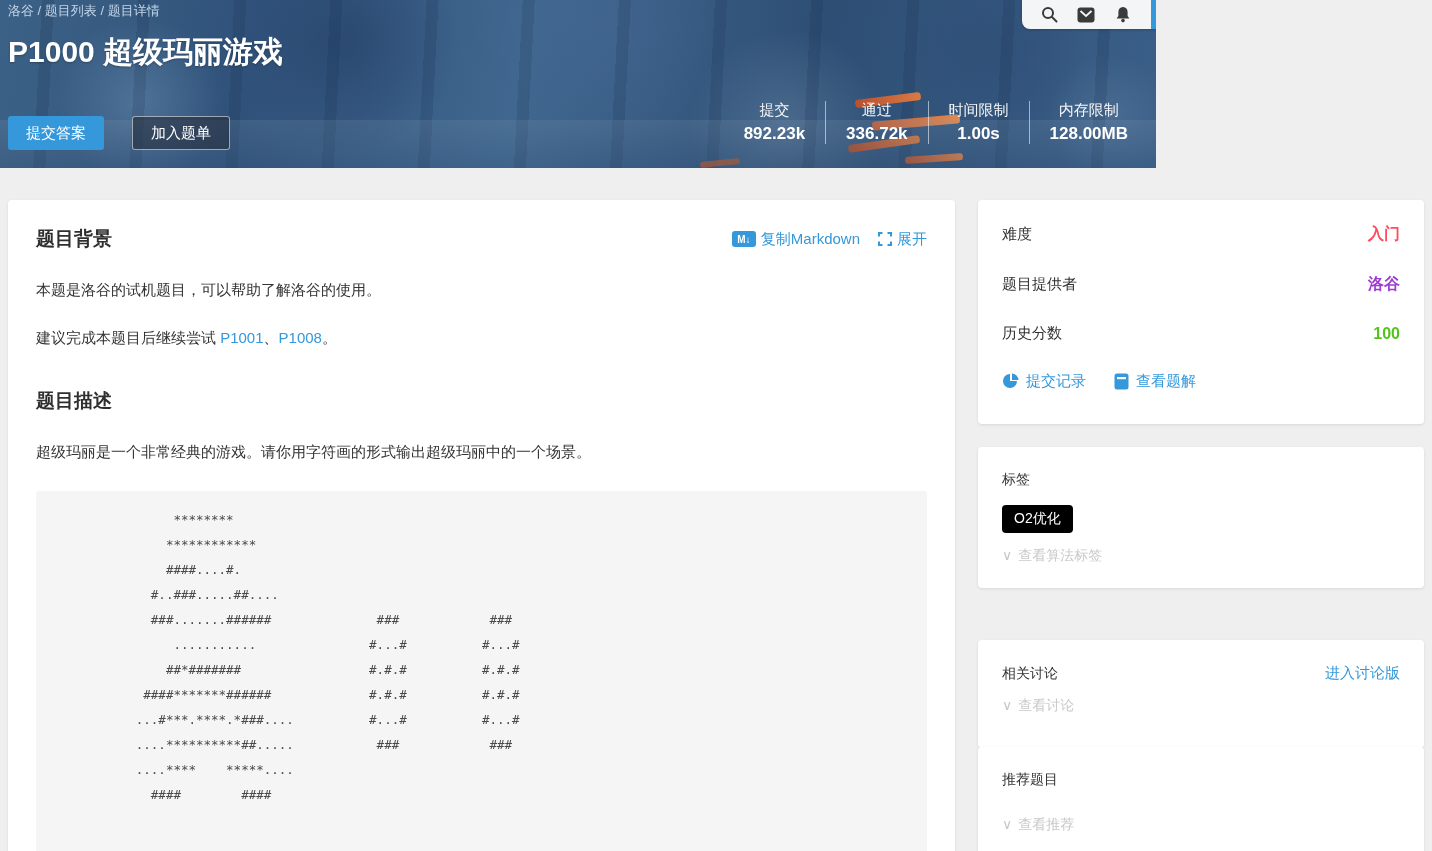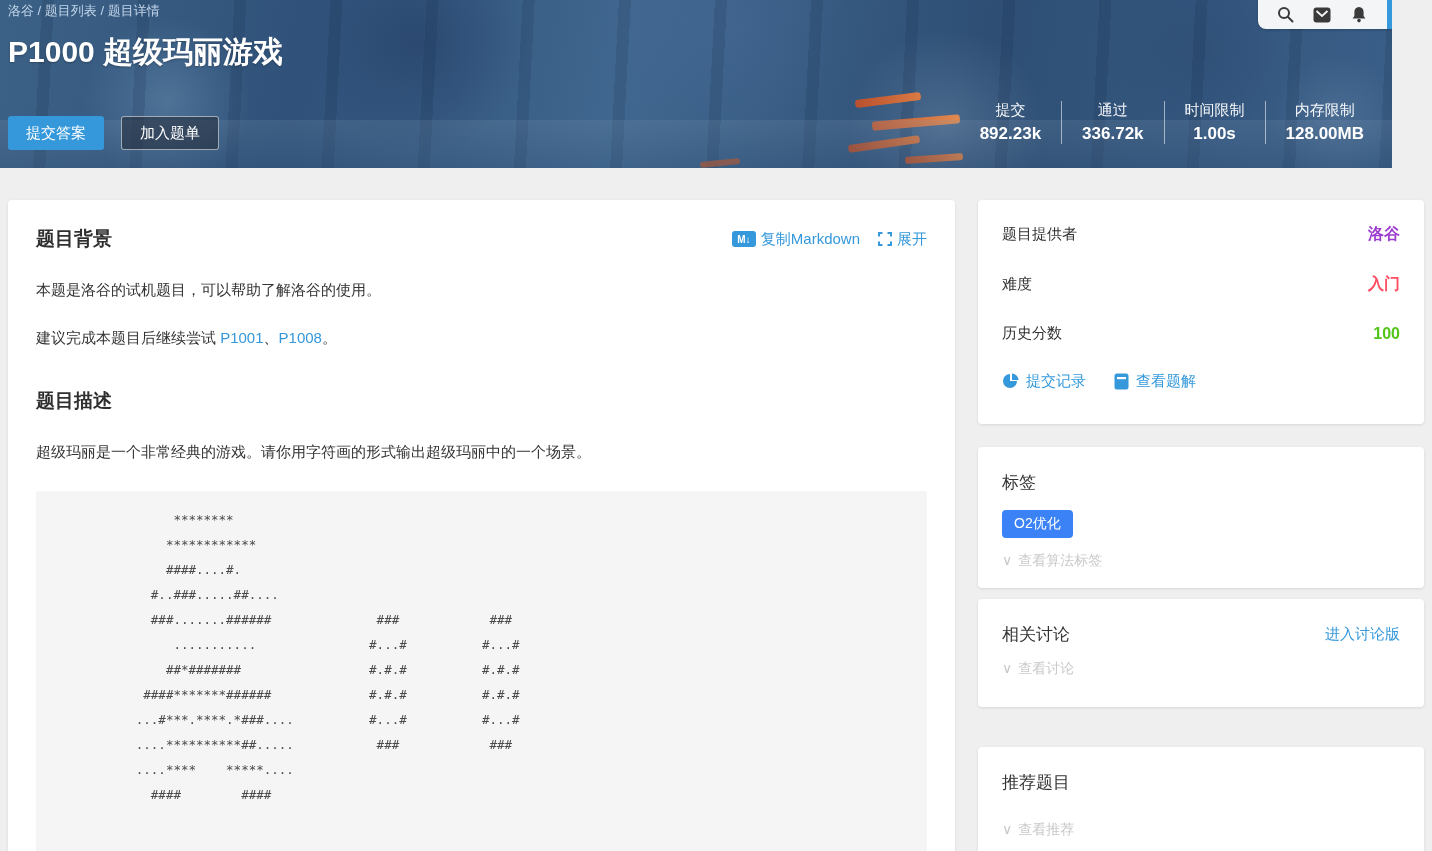--- a/index.html
+++ b/index.html
@@ -5,21 +5,21 @@
   * { margin:0; padding:0; box-sizing:border-box; }
   html,body { background:#e9e9e9; }
   #root {
     position:relative; width:1432px; height:851px; overflow:hidden;
     background:#efefef;
     font-family:"Liberation Sans", sans-serif;
     color:#333;
   }
   
   .banner {
-    position:absolute; left:0; top:0; width:1392px; height:168px; overflow:hidden;
+    position:absolute; left:0; top:0; width:1156px; height:168px; overflow:hidden;
     background:
       radial-gradient(circle 120px at 12% 60%, rgba(110,145,180,.45), transparent 70%),
       radial-gradient(circle 160px at 30% 25%, rgba(35,60,100,.55), transparent 70%),
       radial-gradient(circle 180px at 52% 15%, rgba(70,105,150,.45), transparent 70%),
       radial-gradient(circle 140px at 68% 75%, rgba(125,155,185,.35), transparent 70%),
       radial-gradient(circle 130px at 86% 30%, rgba(45,75,115,.55), transparent 70%),
       radial-gradient(circle 90px at 96% 70%, rgba(100,130,165,.40), transparent 70%),
       linear-gradient(100deg, #3c6186 0%, #30527a 22%, #40678f 45%, #2e4e74 70%, #3a5f88 100%);
   }
   .banner::before{
@@ -31,21 +31,21 @@
     background:linear-gradient(180deg, rgba(130,155,180,.18), rgba(60,90,125,.25));
   }
   .boat { position:absolute; border-radius:3px; }
   .breadcrumb {
     position:absolute; left:8px; top:2px; font-size:13px; color:#c3d6ea; z-index:5;
   }
   .page-title {
     position:absolute; left:8px; top:32px; font-size:30px; font-weight:bold; color:#fff; z-index:5;
     text-shadow:0 1px 2px rgba(0,0,0,.25);
   }
-  .banner-buttons { position:absolute; left:8px; top:116px; display:flex; gap:17px; z-index:5; }
+  .banner-buttons { position:absolute; left:8px; top:116px; display:flex; gap:28px; z-index:5; }
   .btn { height:34px; padding:0 18px; font-size:15px; color:#fff; border-radius:3px;
          display:flex; align-items:center; cursor:pointer; }
   .btn-primary { background:#3498db; }
   .btn-dark { background:rgba(35,42,54,.55); border:1px solid rgba(255,255,255,.55); }
   .stats { position:absolute; right:8px; bottom:24px; display:flex; z-index:5; color:#fff;margin-top:36px; }
   .stat { padding:0 20px; text-align:center; }
   .stat + .stat { border-left:1px solid rgba(255,255,255,.55); }
   .stat .lbl { font-size:15px; color:rgba(255,255,255,.95); }
   .stat .val { font-size:17px; font-weight:bold; margin-top:4px; }
   .topbar {
@@ -75,26 +75,26 @@
   }
   
   .side-card { left:978px; width:446px; padding:24px 24px; }
   .info-card { top:200px; height:224px; }
   .irow { display:flex; justify-content:space-between; align-items:center; font-size:15px; margin-bottom:29px; }
   .irow .ival { font-size:16px; font-weight:bold; }
   .v-purple { color:#9d3dcf; } .v-red { color:#fe4c61; } .v-green { color:#52c41a; }
   .ilinks { display:flex; gap:28px; margin-top:2px; }
   .ilink { display:flex; align-items:center; gap:7px; color:#3498db; font-size:15px; cursor:pointer; }
   .tags-card { top:447px; height:141px; }
-  .side-h { font-size:17px; color:#333; }
-  .tag { display:inline-flex; margin-top:16px; background:#3b82f6; color:#fff; font-size:14px;
+  .side-h { font-size:14px; color:#333; }
+  .tag { display:inline-flex; margin-top:16px; background:#000000; color:#fff; font-size:14px;
          padding:5px 12px; border-radius:4px; cursor:pointer; }
   .more { margin-top:14px; text-align:left; font-size:14px; color:#c9c9c9; cursor:pointer; }
   .more .chev { margin-right:6px; }
-  .discuss-card { top:599px; height:108px; }
+  .discuss-card { top:640px; height:108px; }
   .d-head { display:flex; justify-content:space-between; align-items:center; }
   .d-enter { font-size:15px; color:#3498db; cursor:pointer; }
   .recommend-card { top:747px; height:140px; }
   svg { display:block; }
 </style>
 </head>
 <body>
 
 <div id="root">
 
@@ -194,26 +194,26 @@
                ##*#######                 #.#.#          #.#.#
             ####*******######             #.#.#          #.#.#
            ...#***.****.*###....          #...#          #...#
            ....**********##.....           ###            ###
            ....****    *****....
              ####        ####</pre>
   </div>
 
   <div class="card side-card info-card">
     <div class="irow">
+      <span>难度</span>
+      <span class="ival v-red">入门</span>
+    </div>
+    <div class="irow">
       <span>题目提供者</span>
       <span class="ival v-purple">洛谷</span>
-    </div>
-    <div class="irow">
-      <span>难度</span>
-      <span class="ival v-red">入门</span>
     </div>
     <div class="irow">
       <span>历史分数</span>
       <span class="ival v-green">100</span>
     </div>
     <div class="ilinks">
       <div class="ilink">
         <svg width="17" height="17" viewBox="0 0 17 17">
           <path d="M8 1 A7 7 0 1 0 15 8 L8 8 Z" fill="#3498db"></path>
           <path d="M10 0.5 A7 7 0 0 1 16.5 7 L10 7 Z" fill="#3498db"></path>

